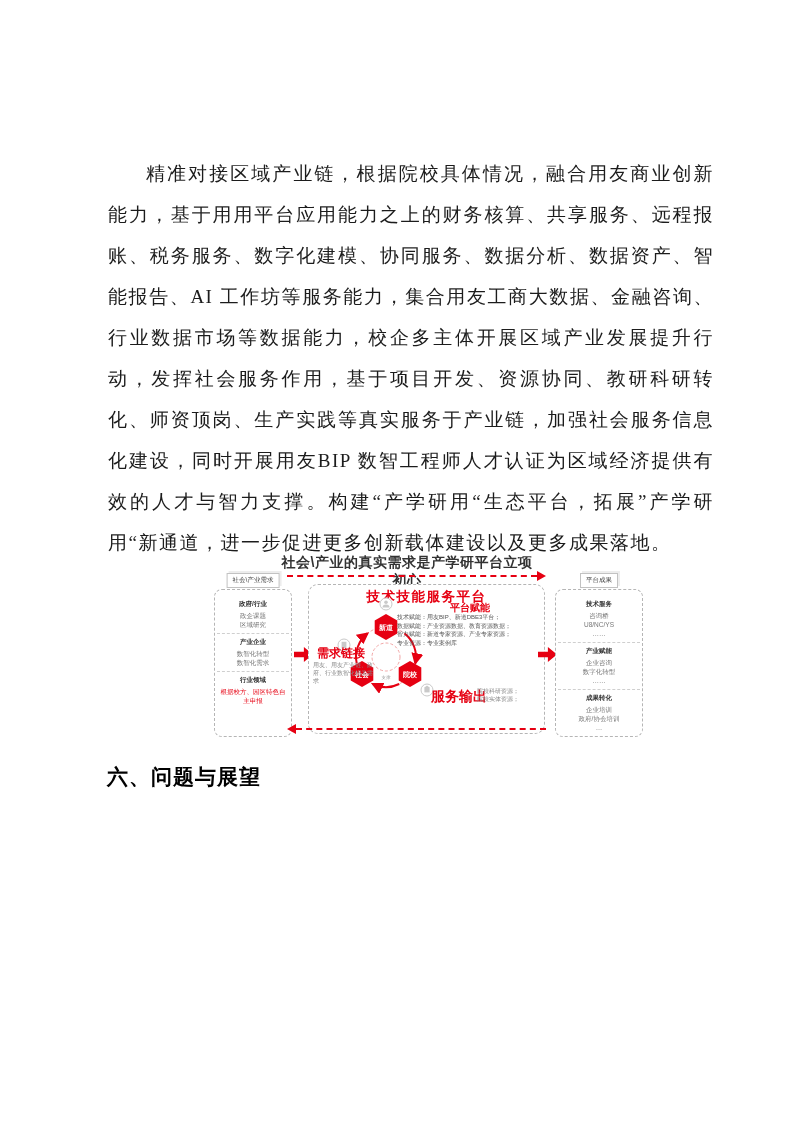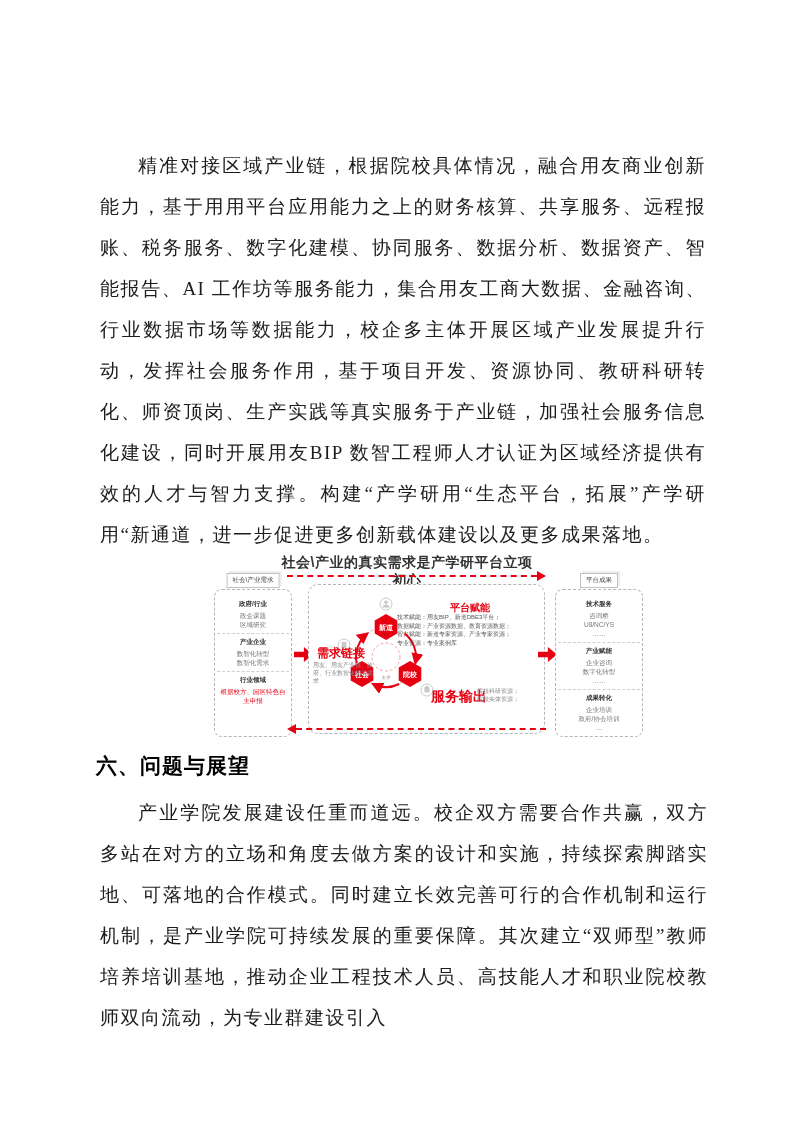--- a/index.html
+++ b/index.html
@@ -1,21 +1,21 @@
 <!DOCTYPE html>
 <html><head>
 <meta charset="utf-8">
 <style>
   html,body{margin:0;padding:0;background:#fff;}
   .page{position:relative;width:793px;height:1122px;background:#ffffff;overflow:hidden;
         font-family:"Liberation Serif","DejaVu Serif",serif;color:#1a1a1a;}
   .para{position:absolute;font-size:19px;line-height:41px;text-align:justify;
-        text-indent:2em;letter-spacing:1.5px;margin:4px;color:#1c1c1c;}
+        text-indent:2em;letter-spacing:1.5px;margin:12px;color:#1c1c1c;}
   #para1{left:96px;top:141px;width:606px;}
-  #heading{position:absolute;left:96px;top:752px;margin:0;font-family:"Liberation Sans","DejaVu Sans",sans-serif;
+  #heading{position:absolute;left:96px;top:752px;margin:11px;font-family:"Liberation Sans","DejaVu Sans",sans-serif;
         font-size:21px;font-weight:bold;color:#000;letter-spacing:1px;}
   #para2{left:96px;top:788px;width:608px;}
 
   
   #diagram{position:absolute;left:208px;top:551px;width:445px;height:212px;
         font-family:"Liberation Sans","DejaVu Sans",sans-serif;}
   .top-label{position:absolute;left:68px;top:3px;width:262px;text-align:center;
         font-size:14px;font-weight:bold;color:#333;letter-spacing:0.5px;}
   .dash-arrow-top{position:absolute;left:79px;top:24px;width:250px;height:0;
         border-top:2px dashed #e60012;}
@@ -86,20 +86,21 @@
       </div>
       <div class="panel-section">
         <div class="sec-title">行业领域</div>
         <div class="sec-item red">根据校方、园区特色自主申报</div>
       </div>
     </div>
 
     <div class="block-arrow arrow-1"></div>
 
     <div class="center-box">
+      <div class="center-title">技术技能服务平台</div>
 
       <svg class="cycle-svg" width="100" height="106" viewBox="0 0 100 106">
         <defs>
           <marker id="arr" markerWidth="7" markerHeight="7" refX="5" refY="3" orient="auto">
             <path d="M0,0 L6,3 L0,6 Z" fill="#e60012"></path>
           </marker>
         </defs>
         <circle cx="51" cy="62" r="30" fill="none" stroke="#f2a6a6" stroke-width="1" stroke-dasharray="3,2"></circle>
         <circle cx="51" cy="62" r="14" fill="none" stroke="#f2a6a6" stroke-width="1" stroke-dasharray="3,2"></circle>
         <path d="M69.5,38.4 A30,30 0 0 1 80.3,68.2" fill="none" stroke="#e60012" stroke-width="2" marker-end="url(#arr)"></path>
@@ -176,15 +177,14 @@
         <div class="sec-item">政府/协会培训</div>
         <div class="sec-item">…</div>
       </div>
     </div>
 
     <div class="dash-arrow-bottom"></div>
   </div>
 
   <h2 id="heading">六、问题与展望</h2>
 
-  <p id="para2" class="para">产业学院发展建设任重而道远。校企双方需要合作共赢，双方多站在对方的立场和角度去做方案的设计和实施，持续探索脚踏实地、可落地的合作模式。同时建立长效完善可行的合作机制和运行机制，是产业学院可持续发展的重要保障。其次建立“双师型”教师培养培训基地，推动企业工程技术人员、高技能人才和职业院校教师双向流动，为专业群建设引入</p>
 
 </div>
 
 </body></html>

